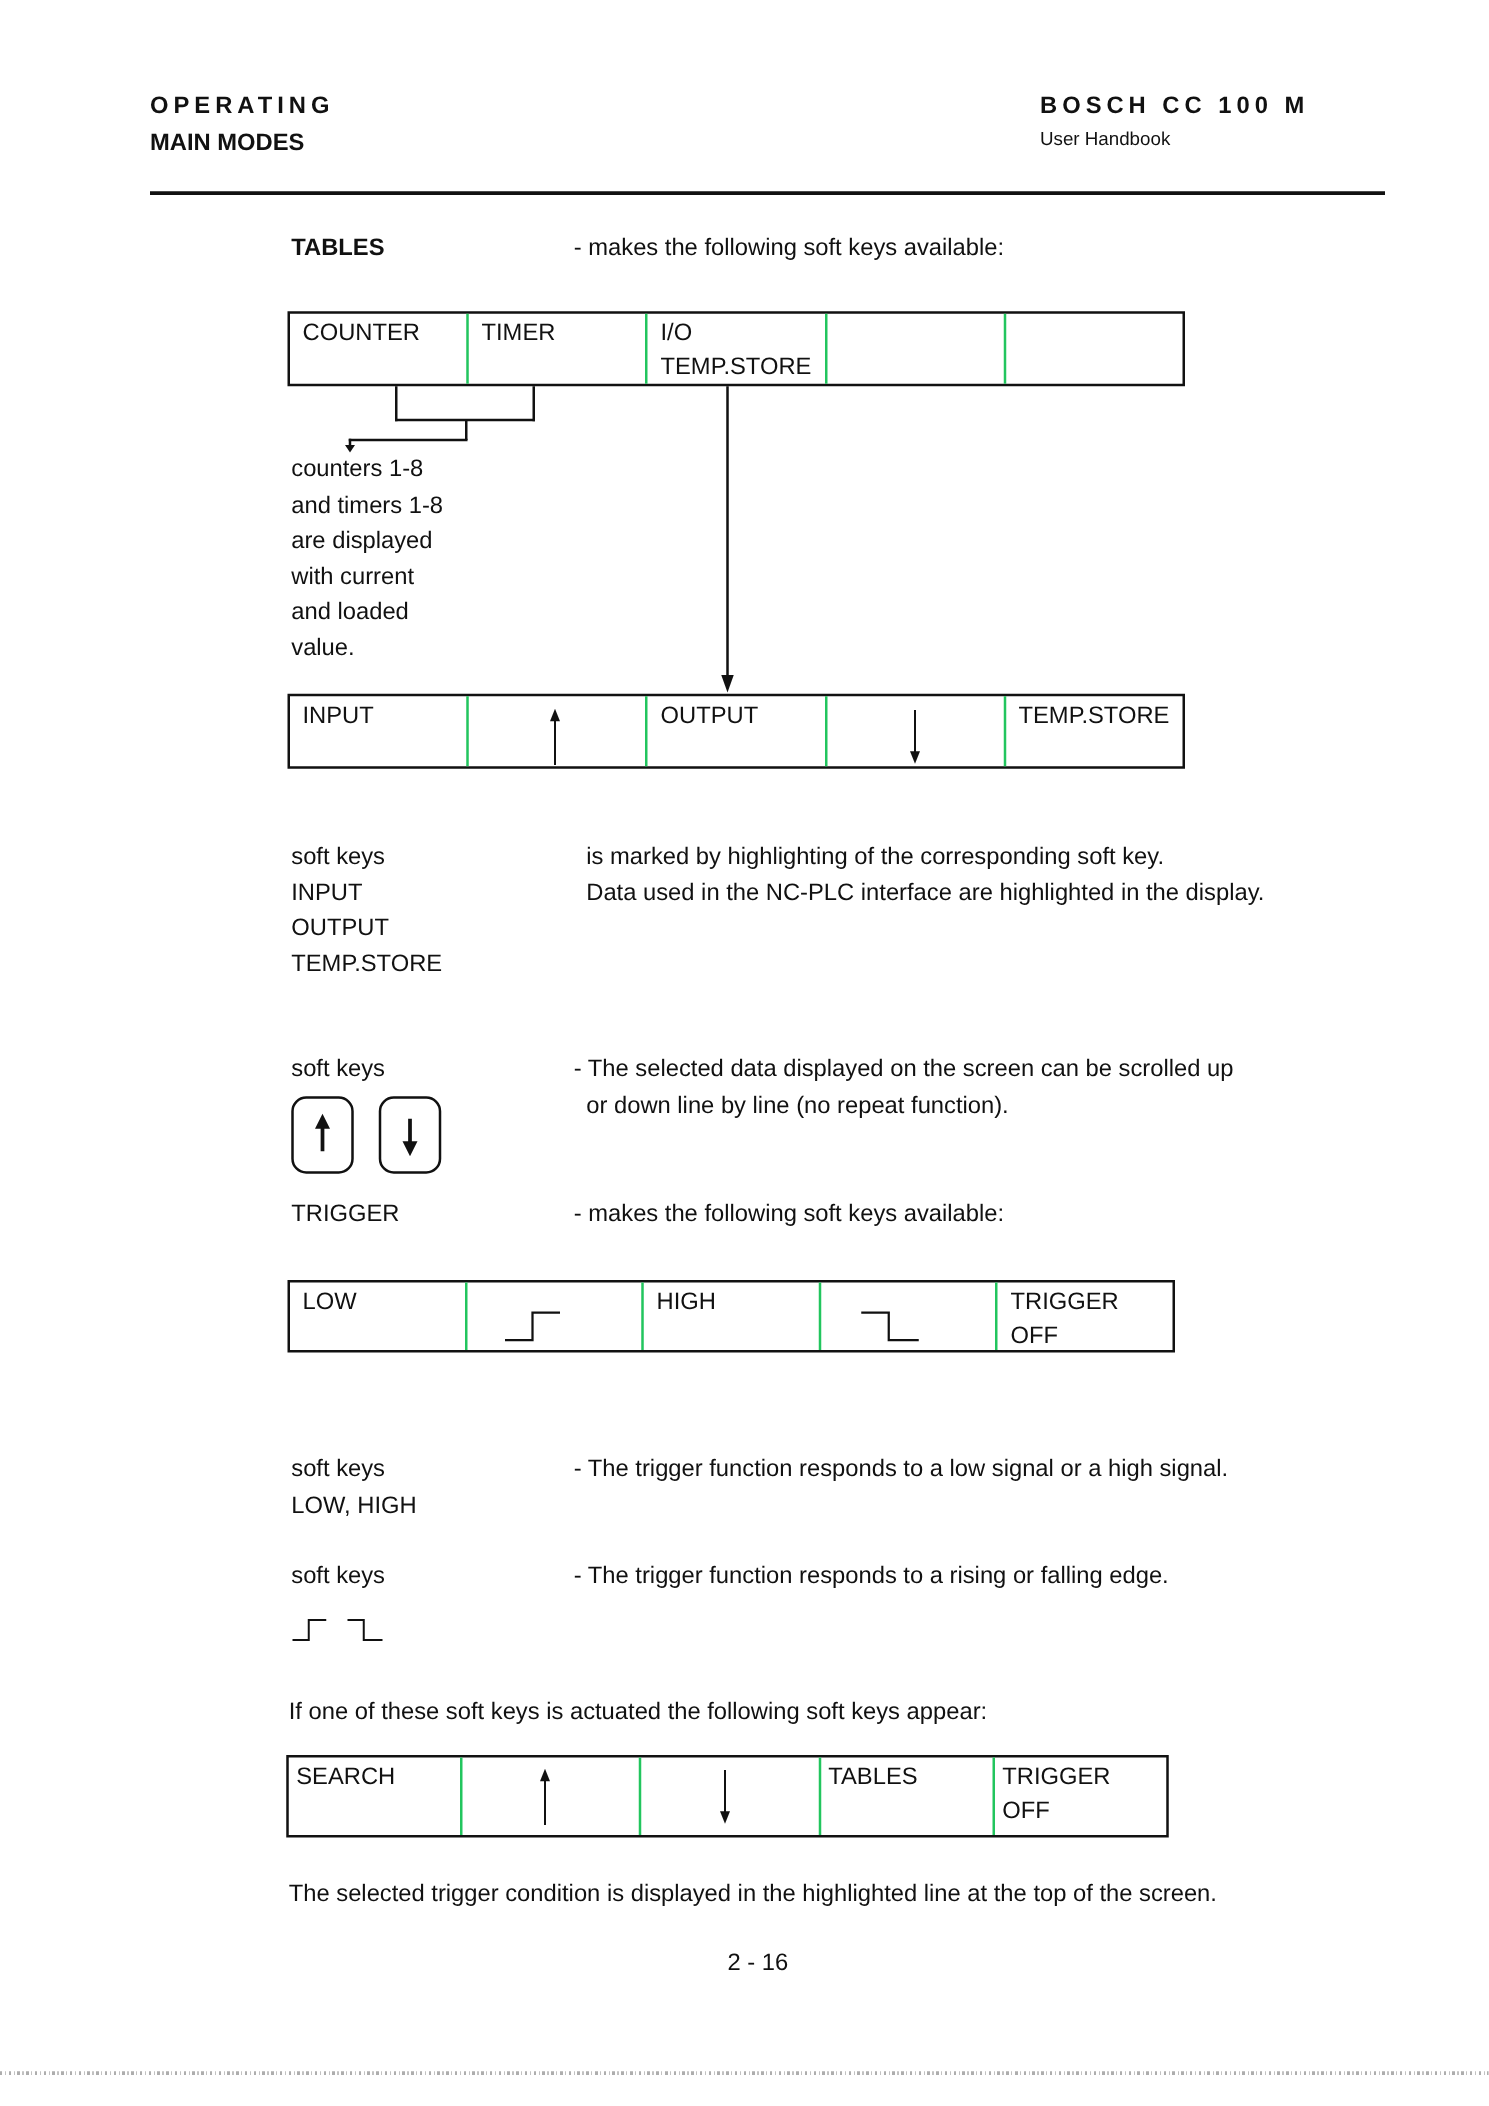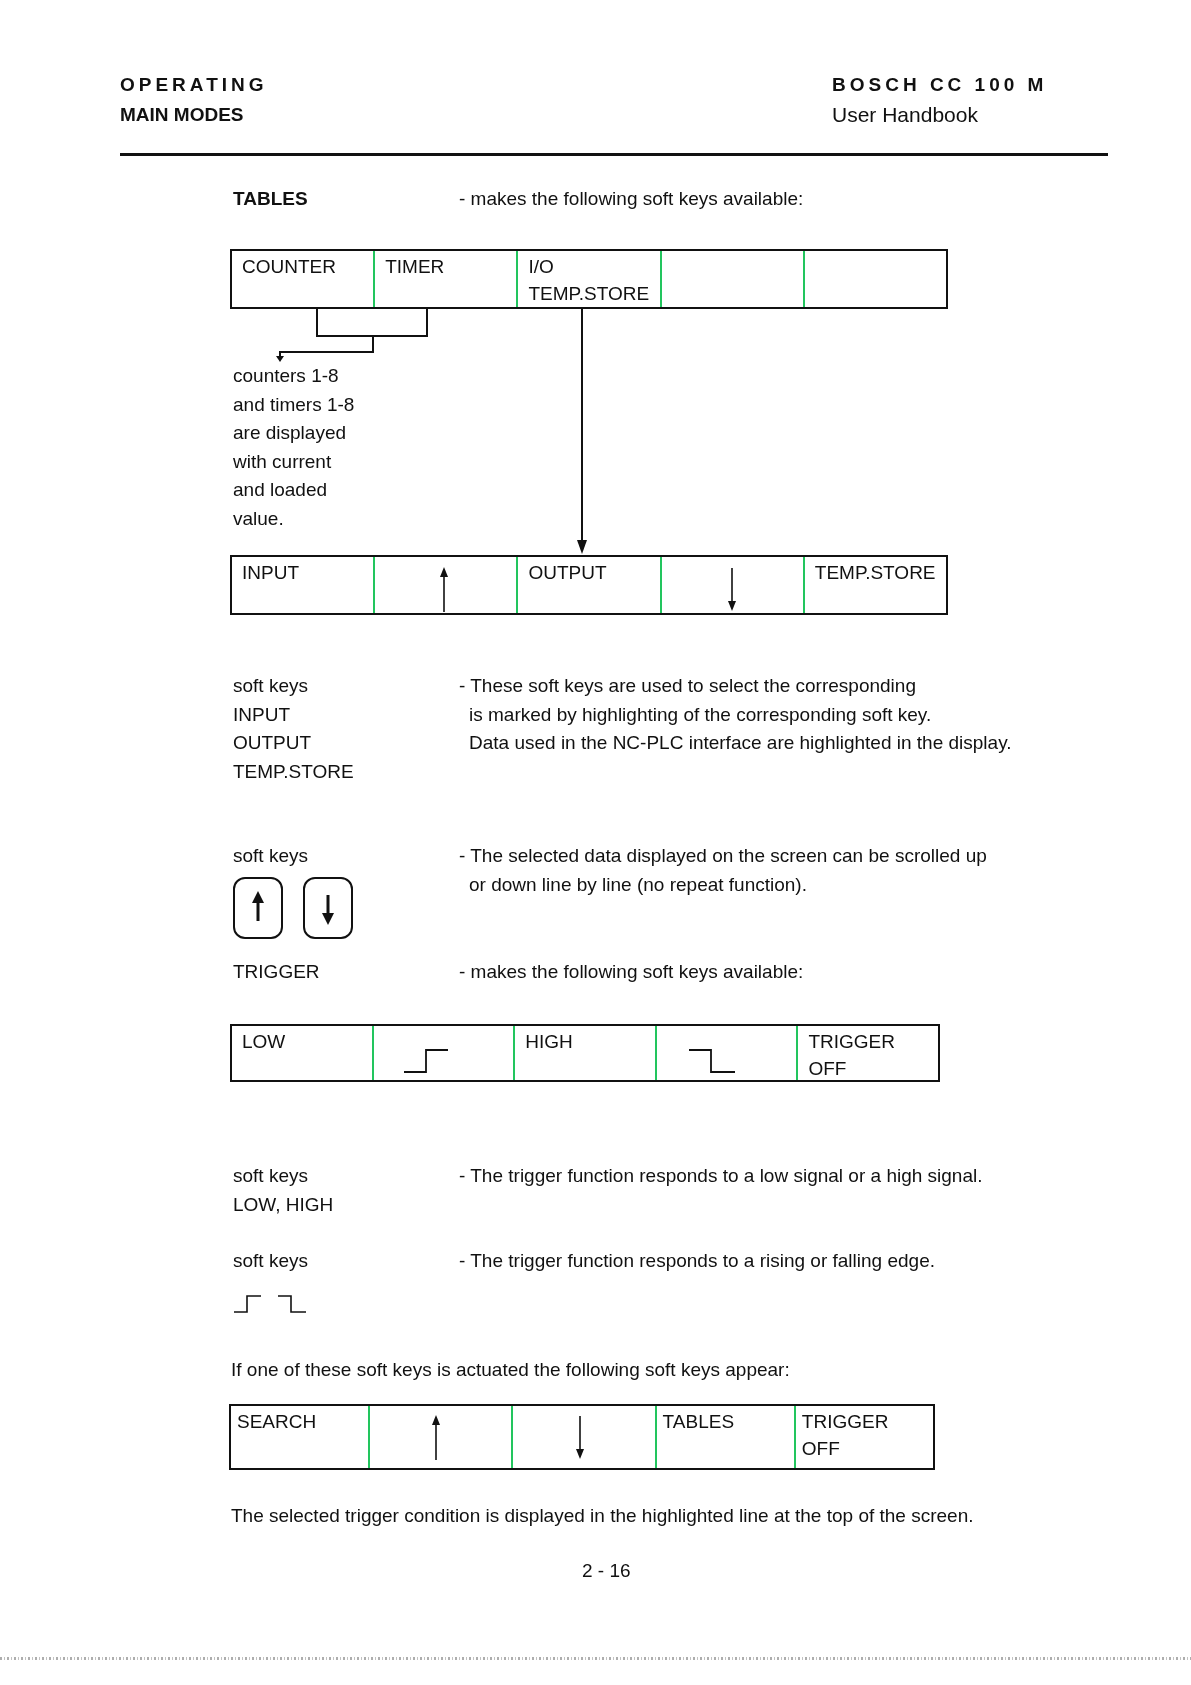--- a/index.html
+++ b/index.html
@@ -3,21 +3,21 @@
 <meta charset="utf-8">
 <style>
   html, body { margin: 0; padding: 0; background: #ffffff; }
   body {
     width: 1191px; height: 1685px; position: relative; overflow: hidden;
     font-family: "Liberation Sans", sans-serif; color: #111;
   }
   .abs { position: absolute; }
   .hdr-bold { font-weight: bold; font-size: 19px; letter-spacing: 4px; }
   .hdr-sub { font-weight: bold; font-size: 19px; }
-  .hdr-right-sub { font-size: 21px; }
+  .hdr-right-sub { font-size: 15px; }
   .rule { position: absolute; left: 120px; top: 153px; width: 988px; height: 3px; background: #111; }
   .txt { font-size: 19px; line-height: 28.5px; white-space: nowrap; }
   .bold { font-weight: bold; }
   .keyrow { position: absolute; display: flex; border: 2px solid #111; box-sizing: border-box; }
   .key { flex: 1; border-right: 2px solid #22c55e; position: relative; box-sizing: border-box; font-size: 19px; line-height: 27px; padding: 2px 10px; white-space: nowrap; }
   .key:last-child { border-right: none; }
   .line { position: absolute; background: #111; }
   .pagenum { font-size: 19px; }
   .hwkey { position: absolute; width: 50px; height: 62px; border: 2px solid #111; border-radius: 12px; box-sizing: border-box; }
   .scanline { position: absolute; left: 0; top: 1657px; width: 1191px; height: 3px;
@@ -88,21 +88,20 @@
   <div class="key"><span>TEMP.STORE</span></div>
 </div>
 
 <div class="abs txt" style="left:233px;top:672px;">
   <div>soft keys</div>
   <div>INPUT</div>
   <div>OUTPUT</div>
   <div>TEMP.STORE</div>
 </div>
 <div class="abs txt" style="left:459px;top:672px;">
-  <div>- These soft keys are used to select the corresponding</div>
   <div style="padding-left:10px">is marked by highlighting of the corresponding soft key.</div>
   <div style="padding-left:10px">Data used in the NC-PLC interface are highlighted in the display.</div>
 </div>
 
 <div class="abs txt" style="left:233px;top:842px;">soft keys</div>
 <div class="hwkey" style="left:233px;top:877px;">
   <svg width="46" height="58">
       <line x1="23" y1="22" x2="23" y2="42" stroke="#111" stroke-width="3"></line>
       <polygon points="17,24 29,24 23,12" fill="#111"></polygon>
     </svg>

